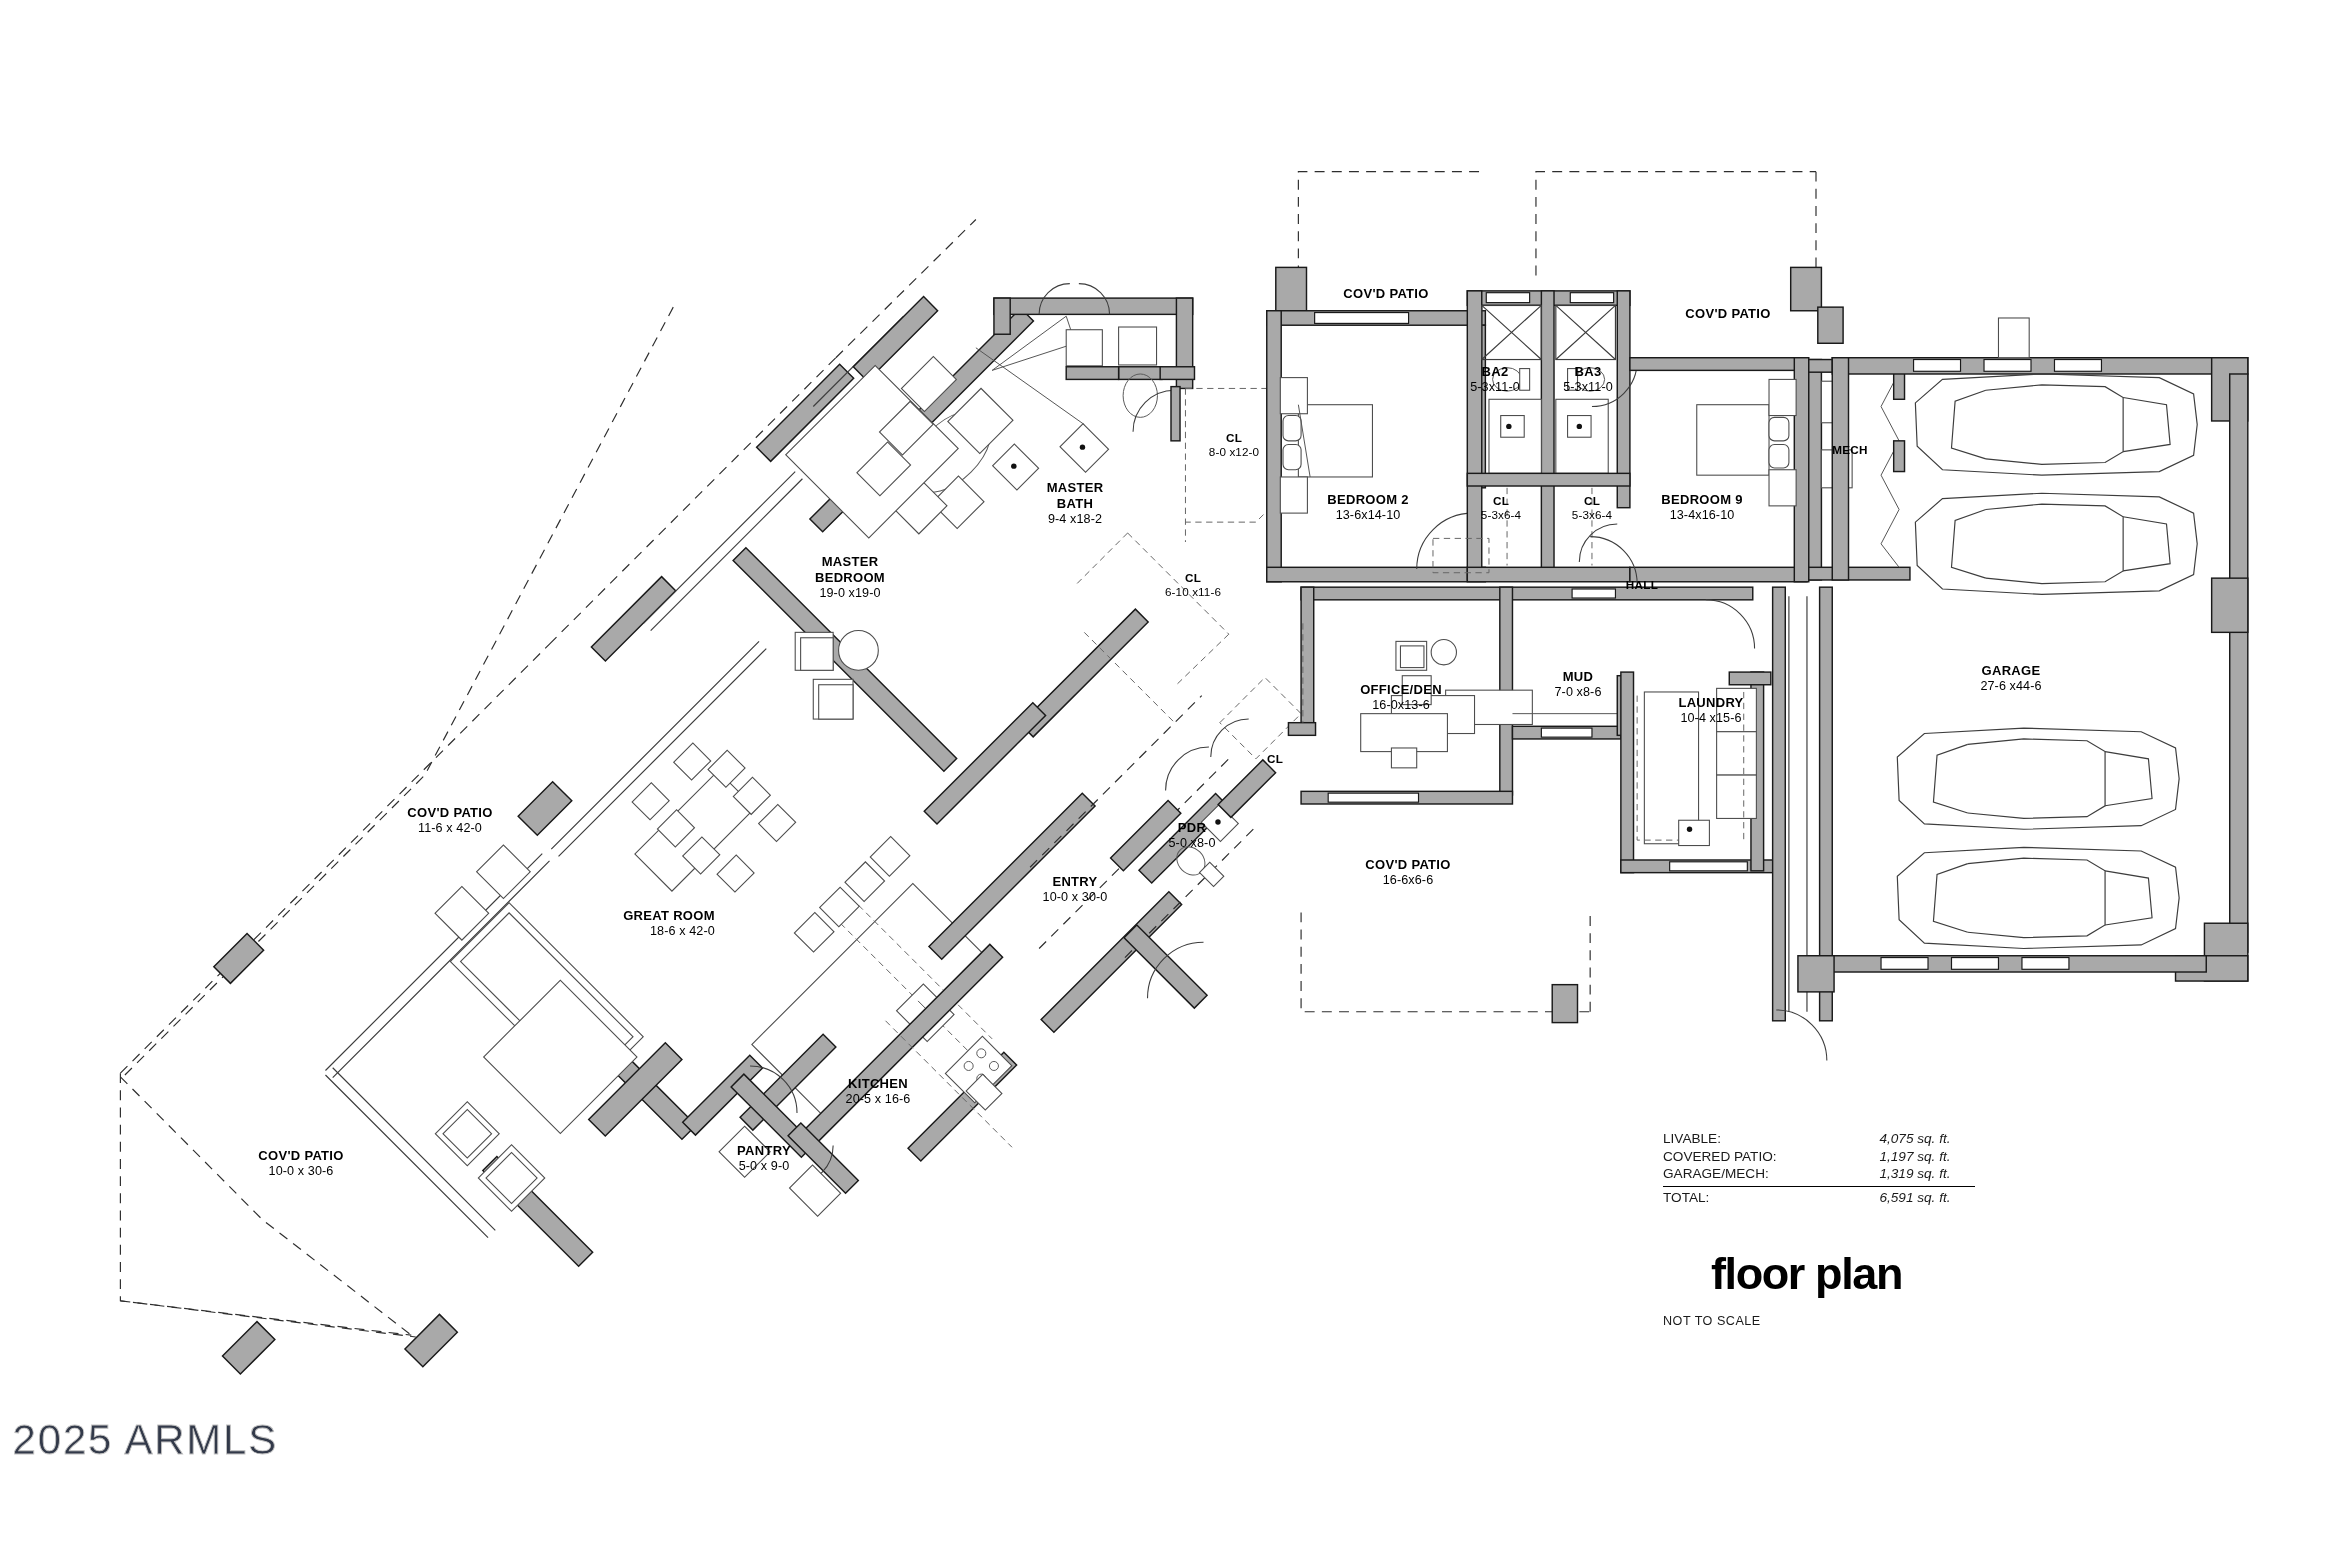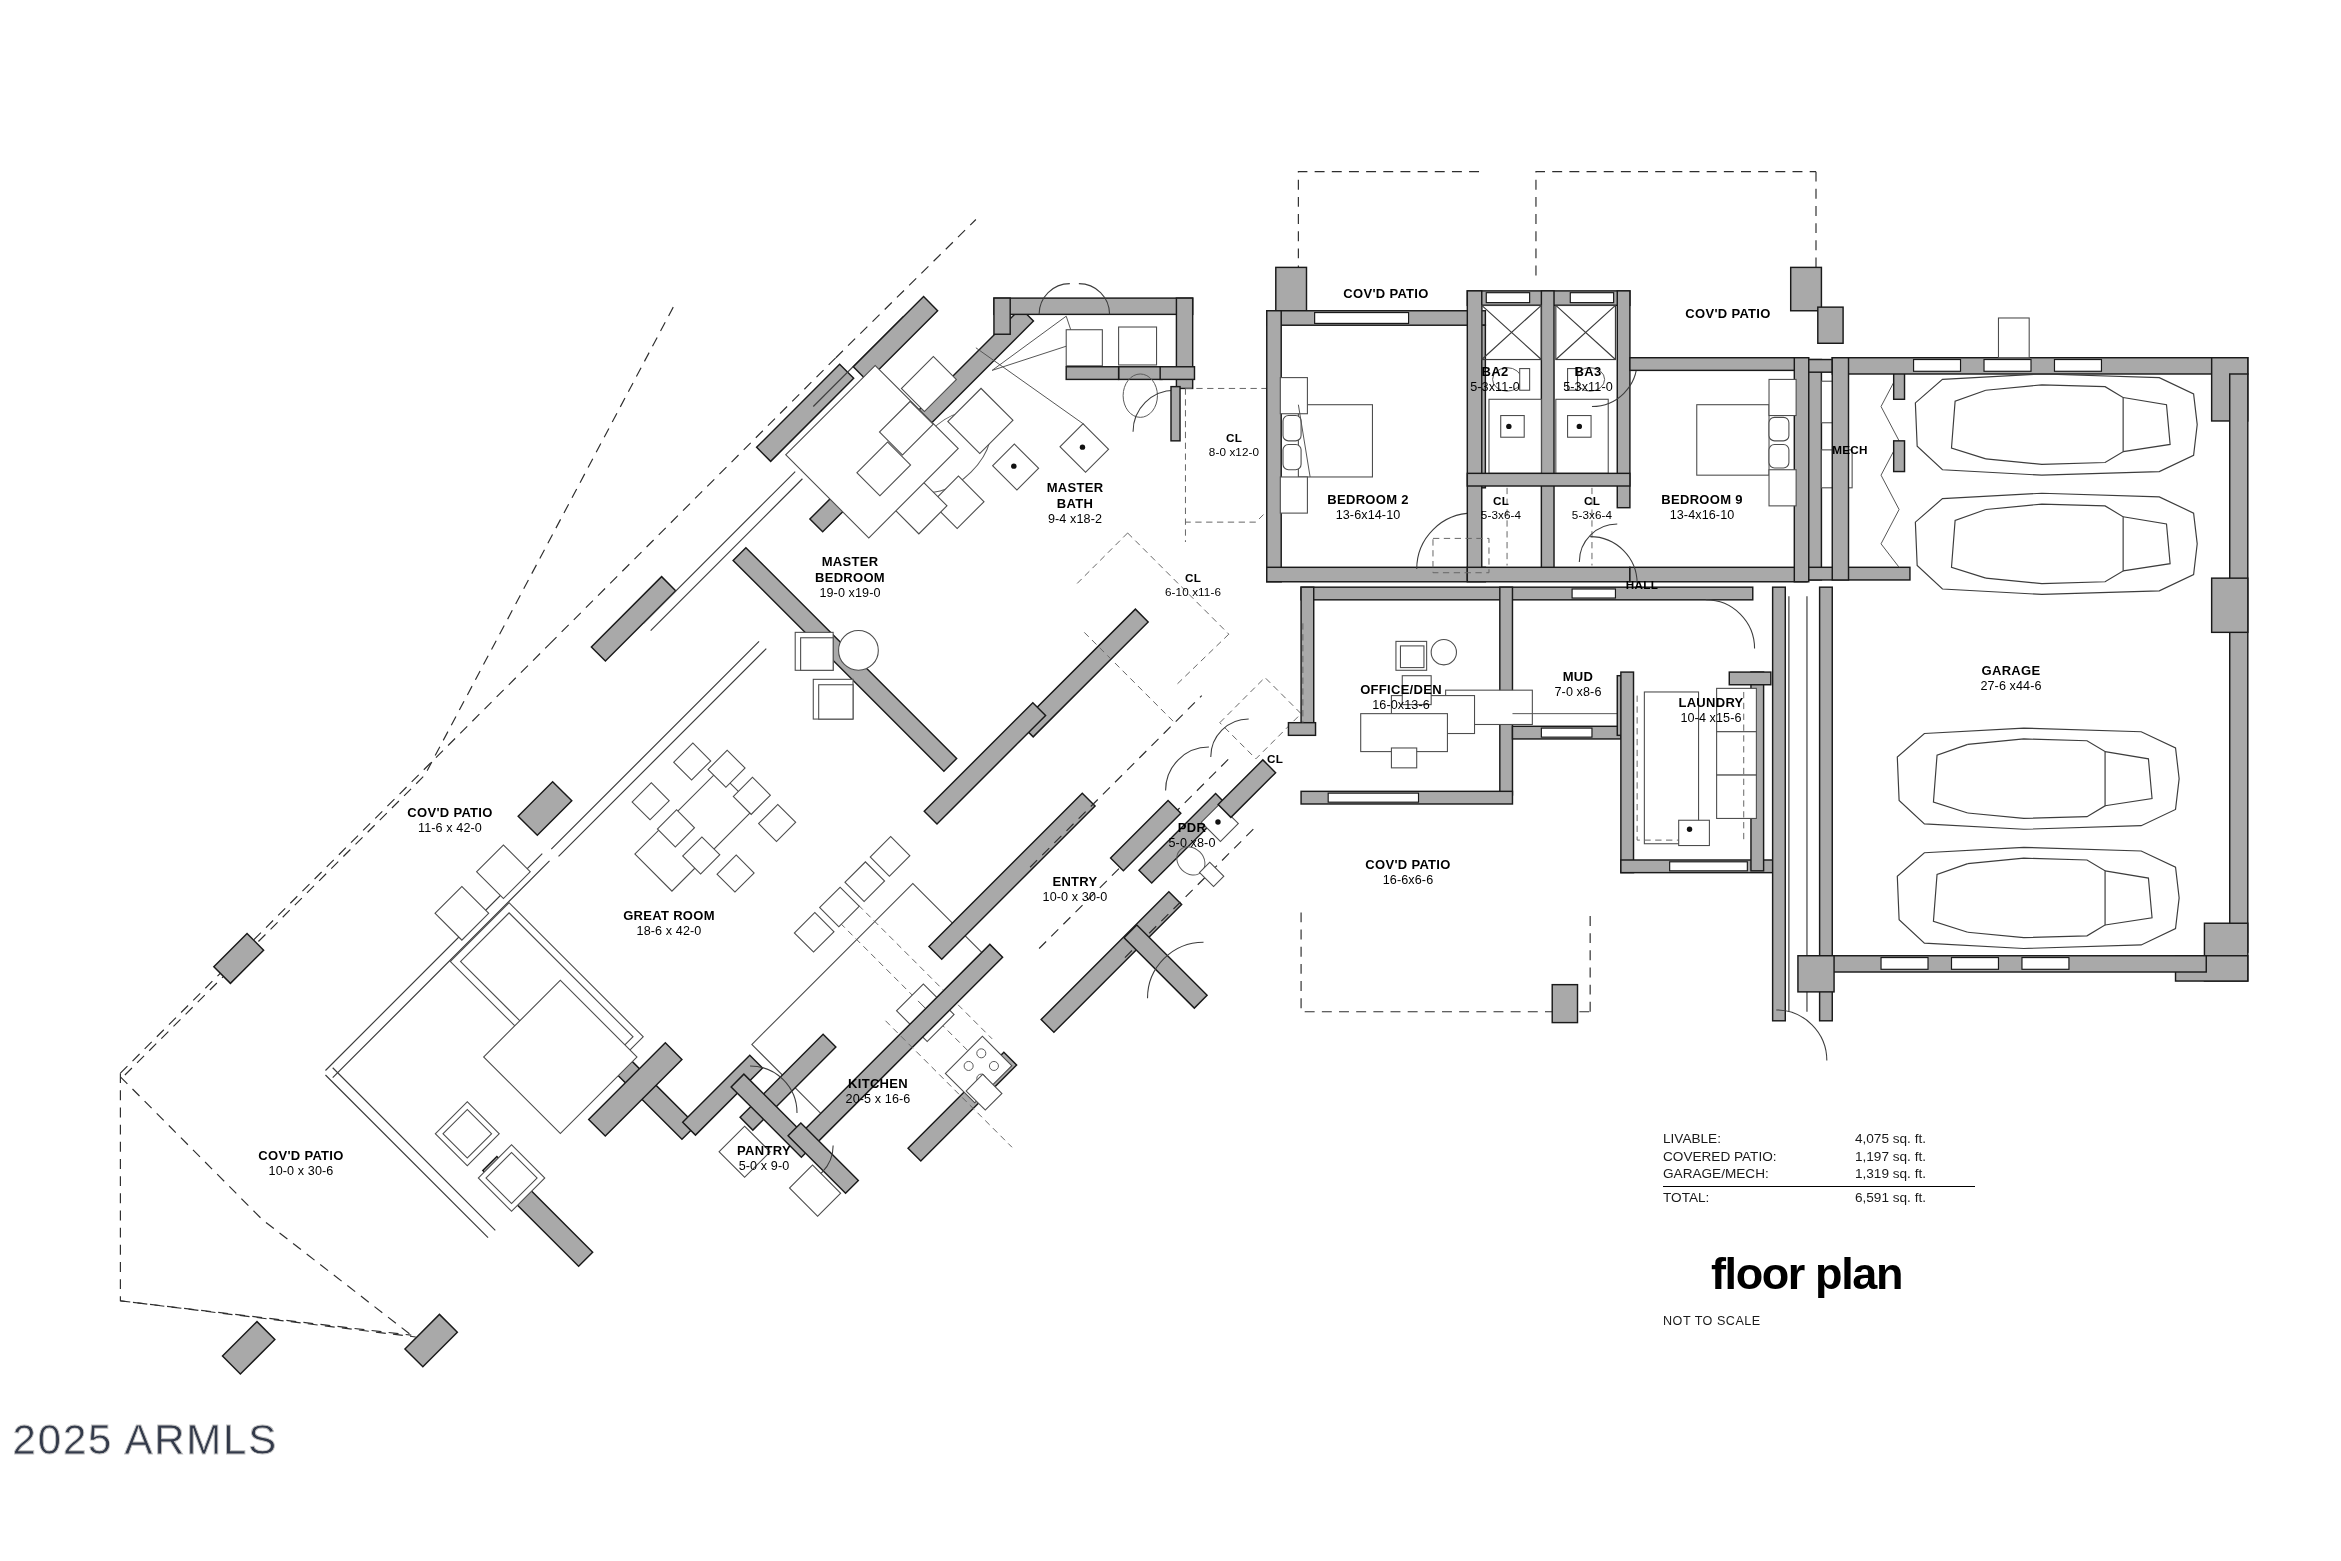--- a/index.html
+++ b/index.html
@@ -15,21 +15,21 @@
   .room-label .rl-name{font-weight:bold;font-size:13px;letter-spacing:0.3px;color:#000;}
   .room-label .rl-dim{font-size:12.6px;color:#000;letter-spacing:0.1px;}
   .room-label.small .rl-name{font-size:11.7px;}
   .room-label.small .rl-dim{font-size:11.7px;}
 
   
   #legend{position:absolute;left:1663px;top:1131px;width:312px;}
   #legend table{border-collapse:collapse;width:100%;}
   #legend td{font-size:13.6px;color:#1a1a1a;padding:0 0 2.7px 0;white-space:nowrap;
              font-family:"Liberation Sans",sans-serif;}
-  #legend td.val{text-align:left;}
+  #legend td.val{text-align:center;font-style:italic;}
   #legend tr.ruled td{border-bottom:1.4px solid #000;padding-bottom:5px;}
   #legend tr.total td{padding-top:2.7px;}
 
   #title-block{position:absolute;left:1663px;top:1251px;}
   #plan-title{font-size:45px;font-weight:bold;letter-spacing:-1.4px;color:#000;line-height:1;margin-left:48px;}
   #plan-subtitle{font-size:12.6px;color:#1a1a1a;margin-top:18px;letter-spacing:0.5px;}
 
   #watermark{position:absolute;left:12.6px;top:1416px;font-size:42px;letter-spacing:1.8px;
              color:#0f172a;-webkit-text-stroke:0.9px #b9b9b9;text-stroke:0.9px #b9b9b9;
              font-family:Liberation Sans, sans-serif;opacity:.85;}
@@ -501,21 +501,21 @@
       <div class="rl-dim">16-6x6-6</div>
     </div>
     <div class="room-label" style="left: 1192px; top: 836px;">
       <div class="rl-name">PDR</div>
       <div class="rl-dim">5-0 x8-0</div>
     </div>
     <div class="room-label" style="left: 1075px; top: 890px;">
       <div class="rl-name">ENTRY</div>
       <div class="rl-dim">10-0 x 30-0</div>
     </div>
-    <div class="room-label" style="left: 669px; top: 924px;">
+    <div class="room-label" style="left: 669px; top: 924px; text-align: right;">
       <div class="rl-name">GREAT ROOM</div>
       <div class="rl-dim">18-6 x 42-0</div>
     </div>
     <div class="room-label" style="left: 878px; top: 1092px;">
       <div class="rl-name">KITCHEN</div>
       <div class="rl-dim">20-5 x 16-6</div>
     </div>
     <div class="room-label" style="left: 764px; top: 1159px;">
       <div class="rl-name">PANTRY</div>
       <div class="rl-dim">5-0 x 9-0</div>

